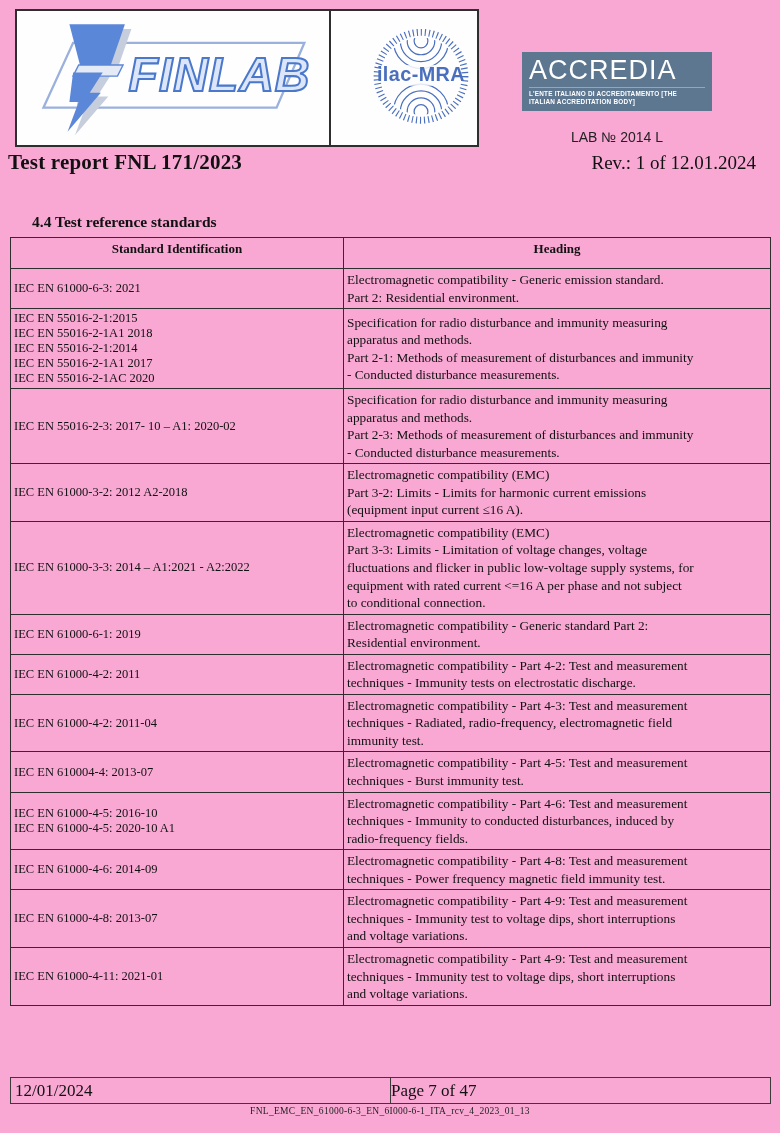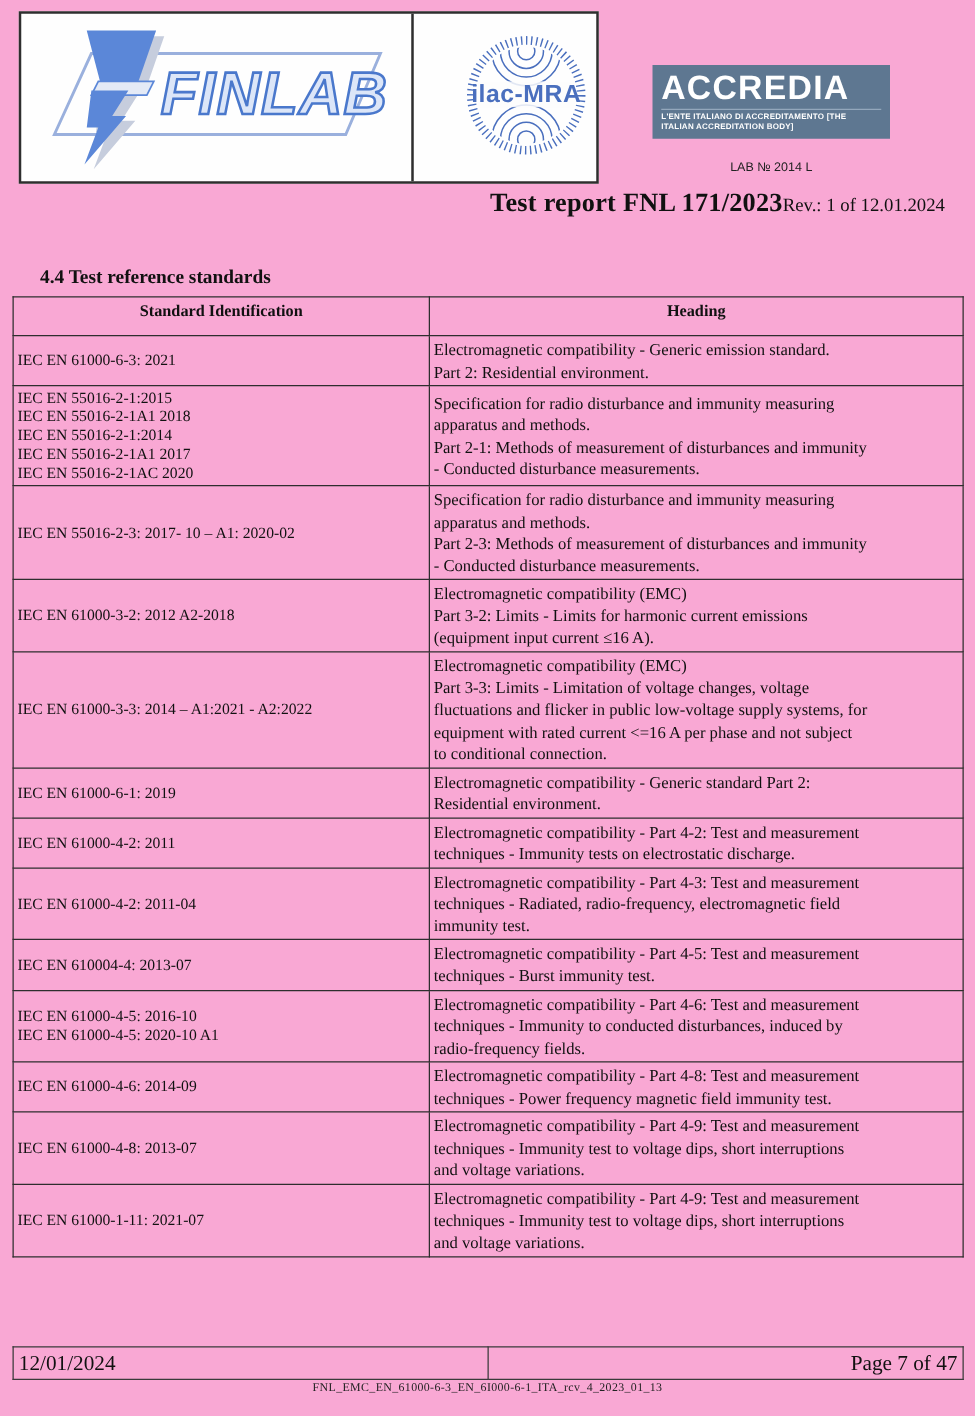--- a/index.html
+++ b/index.html
@@ -35,53 +35,53 @@
 
   
   .accredia-wrap { position: absolute; left: 522px; top: 52px; width: 190px; }
   .accredia-box {
     background: #5e7791;
     color: #fff;
     padding: 5px 7px 4px 7px;
   }
   .accredia-name {
     font-family: "Liberation Sans", sans-serif;
-    font-weight: bold;
+    font-weight: normal;
     font-size: 27px;
     line-height: 1.0;
     letter-spacing: 1px;
   }
   .accredia-sub {
     font-family: "Liberation Sans", sans-serif;
     font-size: 6.4px;
     font-weight: bold;
     letter-spacing: 0.2px;
     line-height: 1.3;
     border-top: 1px solid #93a7bc;
     margin-top: 3px;
     padding-top: 2px;
     text-transform: uppercase;
   }
   .lab-number {
     font-family: "Liberation Sans", sans-serif;
-    font-size: 10px;
+    font-size: 14px;
     color: #222;
     text-align: center;
     margin-top: 18px;
   }
 
   
   .title-row {
     position: absolute;
     left: 8px; top: 150px;
     width: 748px;
-    display: flex; justify-content: flex-end; align-items: baseline;
+    display: flex; justify-content: space-between; align-items: baseline;
   }
   .report-title { font-size: 21px; font-weight: 600; letter-spacing: 0.2px; }
-  .revision { font-size: 15px; }
+  .revision { font-size: 19px; }
 
   
   .section-heading {
     position: absolute;
     left: 32px; top: 213px;
     font-size: 15.5px; font-weight: bold;
   }
 
   
   table.standards {
@@ -115,21 +115,21 @@
     border-collapse: collapse;
   }
   table.footer-table td {
     border: 1.6px solid #3a3a3a;
     font-size: 17px;
     height: 26px;
     vertical-align: middle;
     margin-left: 28px;
   }
   td.footer-date { width: 50%; padding-left: 4px; }
-  td.footer-page { text-align: right; padding-right: 4px; }
+  td.footer-page { text-align: left; padding-right: 4px; }
   .filename {
     position: absolute;
     left: 0; top: 1106px;
     width: 780px;
     text-align: center;
     font-size: 9.5px;
     color: #222;
     letter-spacing: 0.3px;
   }
 </style>
@@ -276,21 +276,21 @@
           <td class="col-head">Electromagnetic compatibility - Part 4-8: Test and measurement
 techniques - Power frequency magnetic field immunity test.</td>
         </tr>
         <tr>
           <td class="col-std">IEC EN 61000-4-8: 2013-07</td>
           <td class="col-head">Electromagnetic compatibility - Part 4-9: Test and measurement
 techniques - Immunity test to voltage dips, short interruptions
 and voltage variations.</td>
         </tr>
         <tr>
-          <td class="col-std">IEC EN 61000-1-11: 2021-07</td>
+          <td class="col-std">IEC EN 61000-4-11: 2021-01</td>
           <td class="col-head">Electromagnetic compatibility - Part 4-9: Test and measurement
 techniques - Immunity test to voltage dips, short interruptions
 and voltage variations.</td>
         </tr>
       </tbody>
   </table>
 
   <table class="footer-table">
     <tbody>
       <tr>

